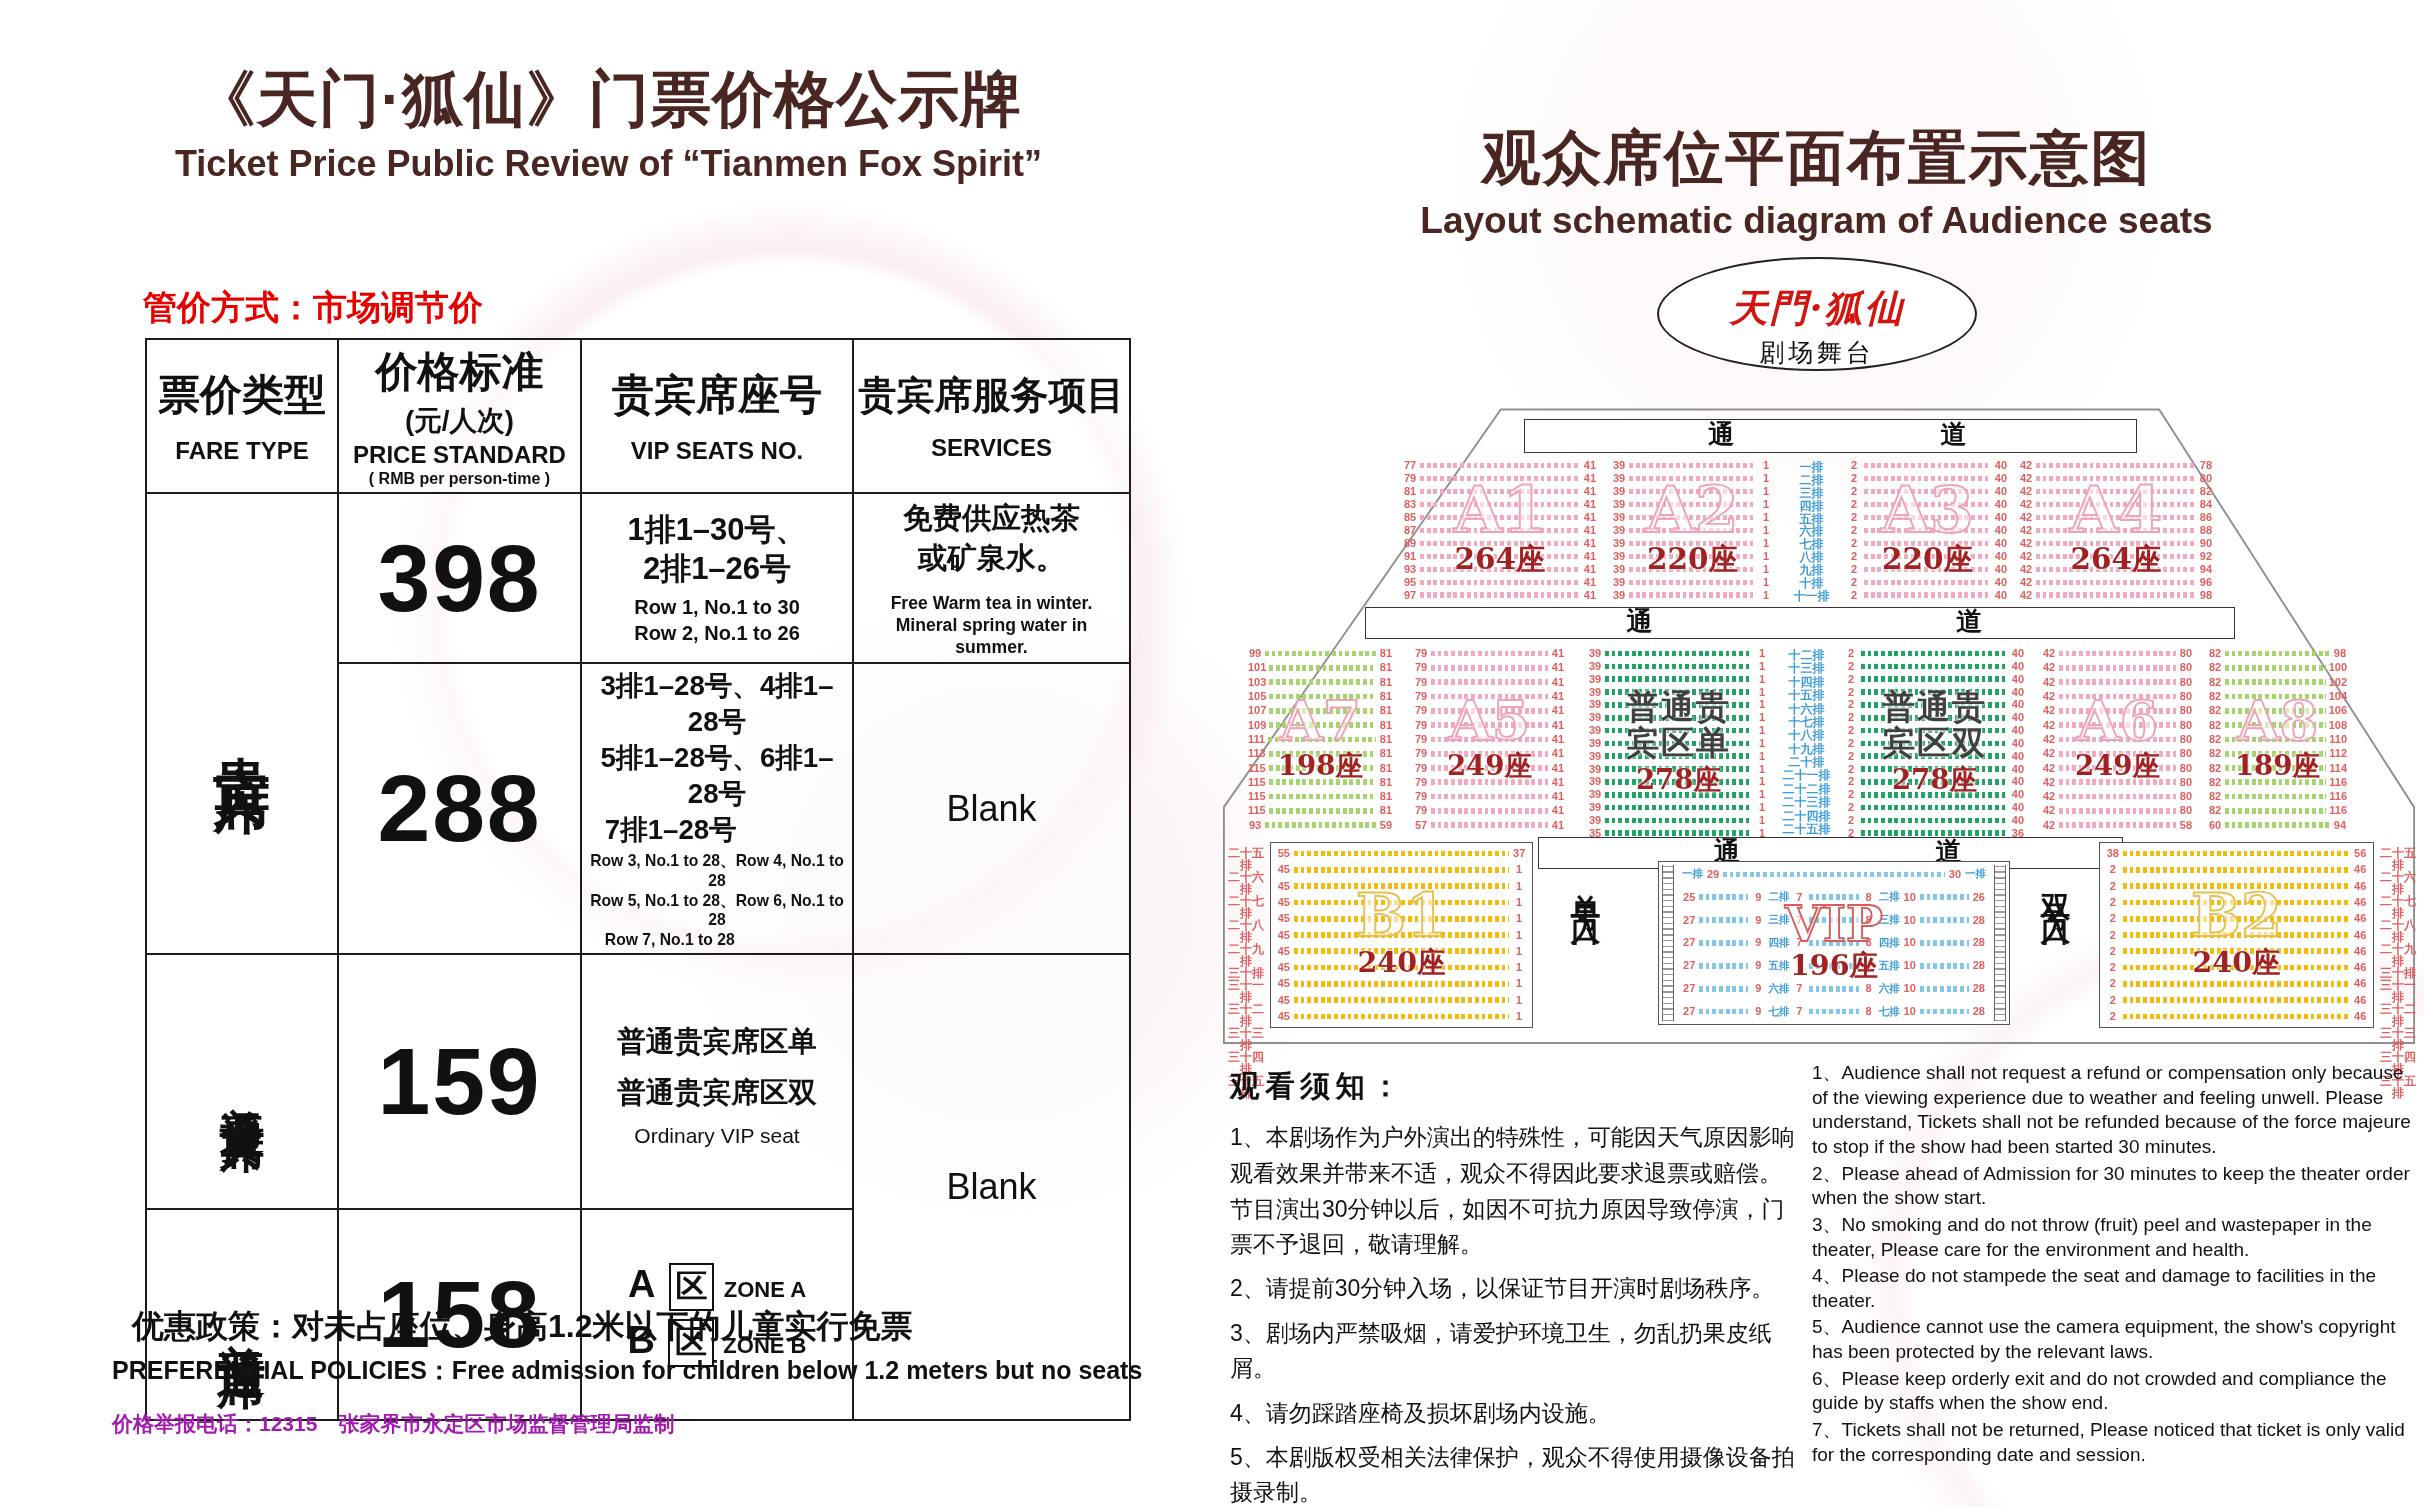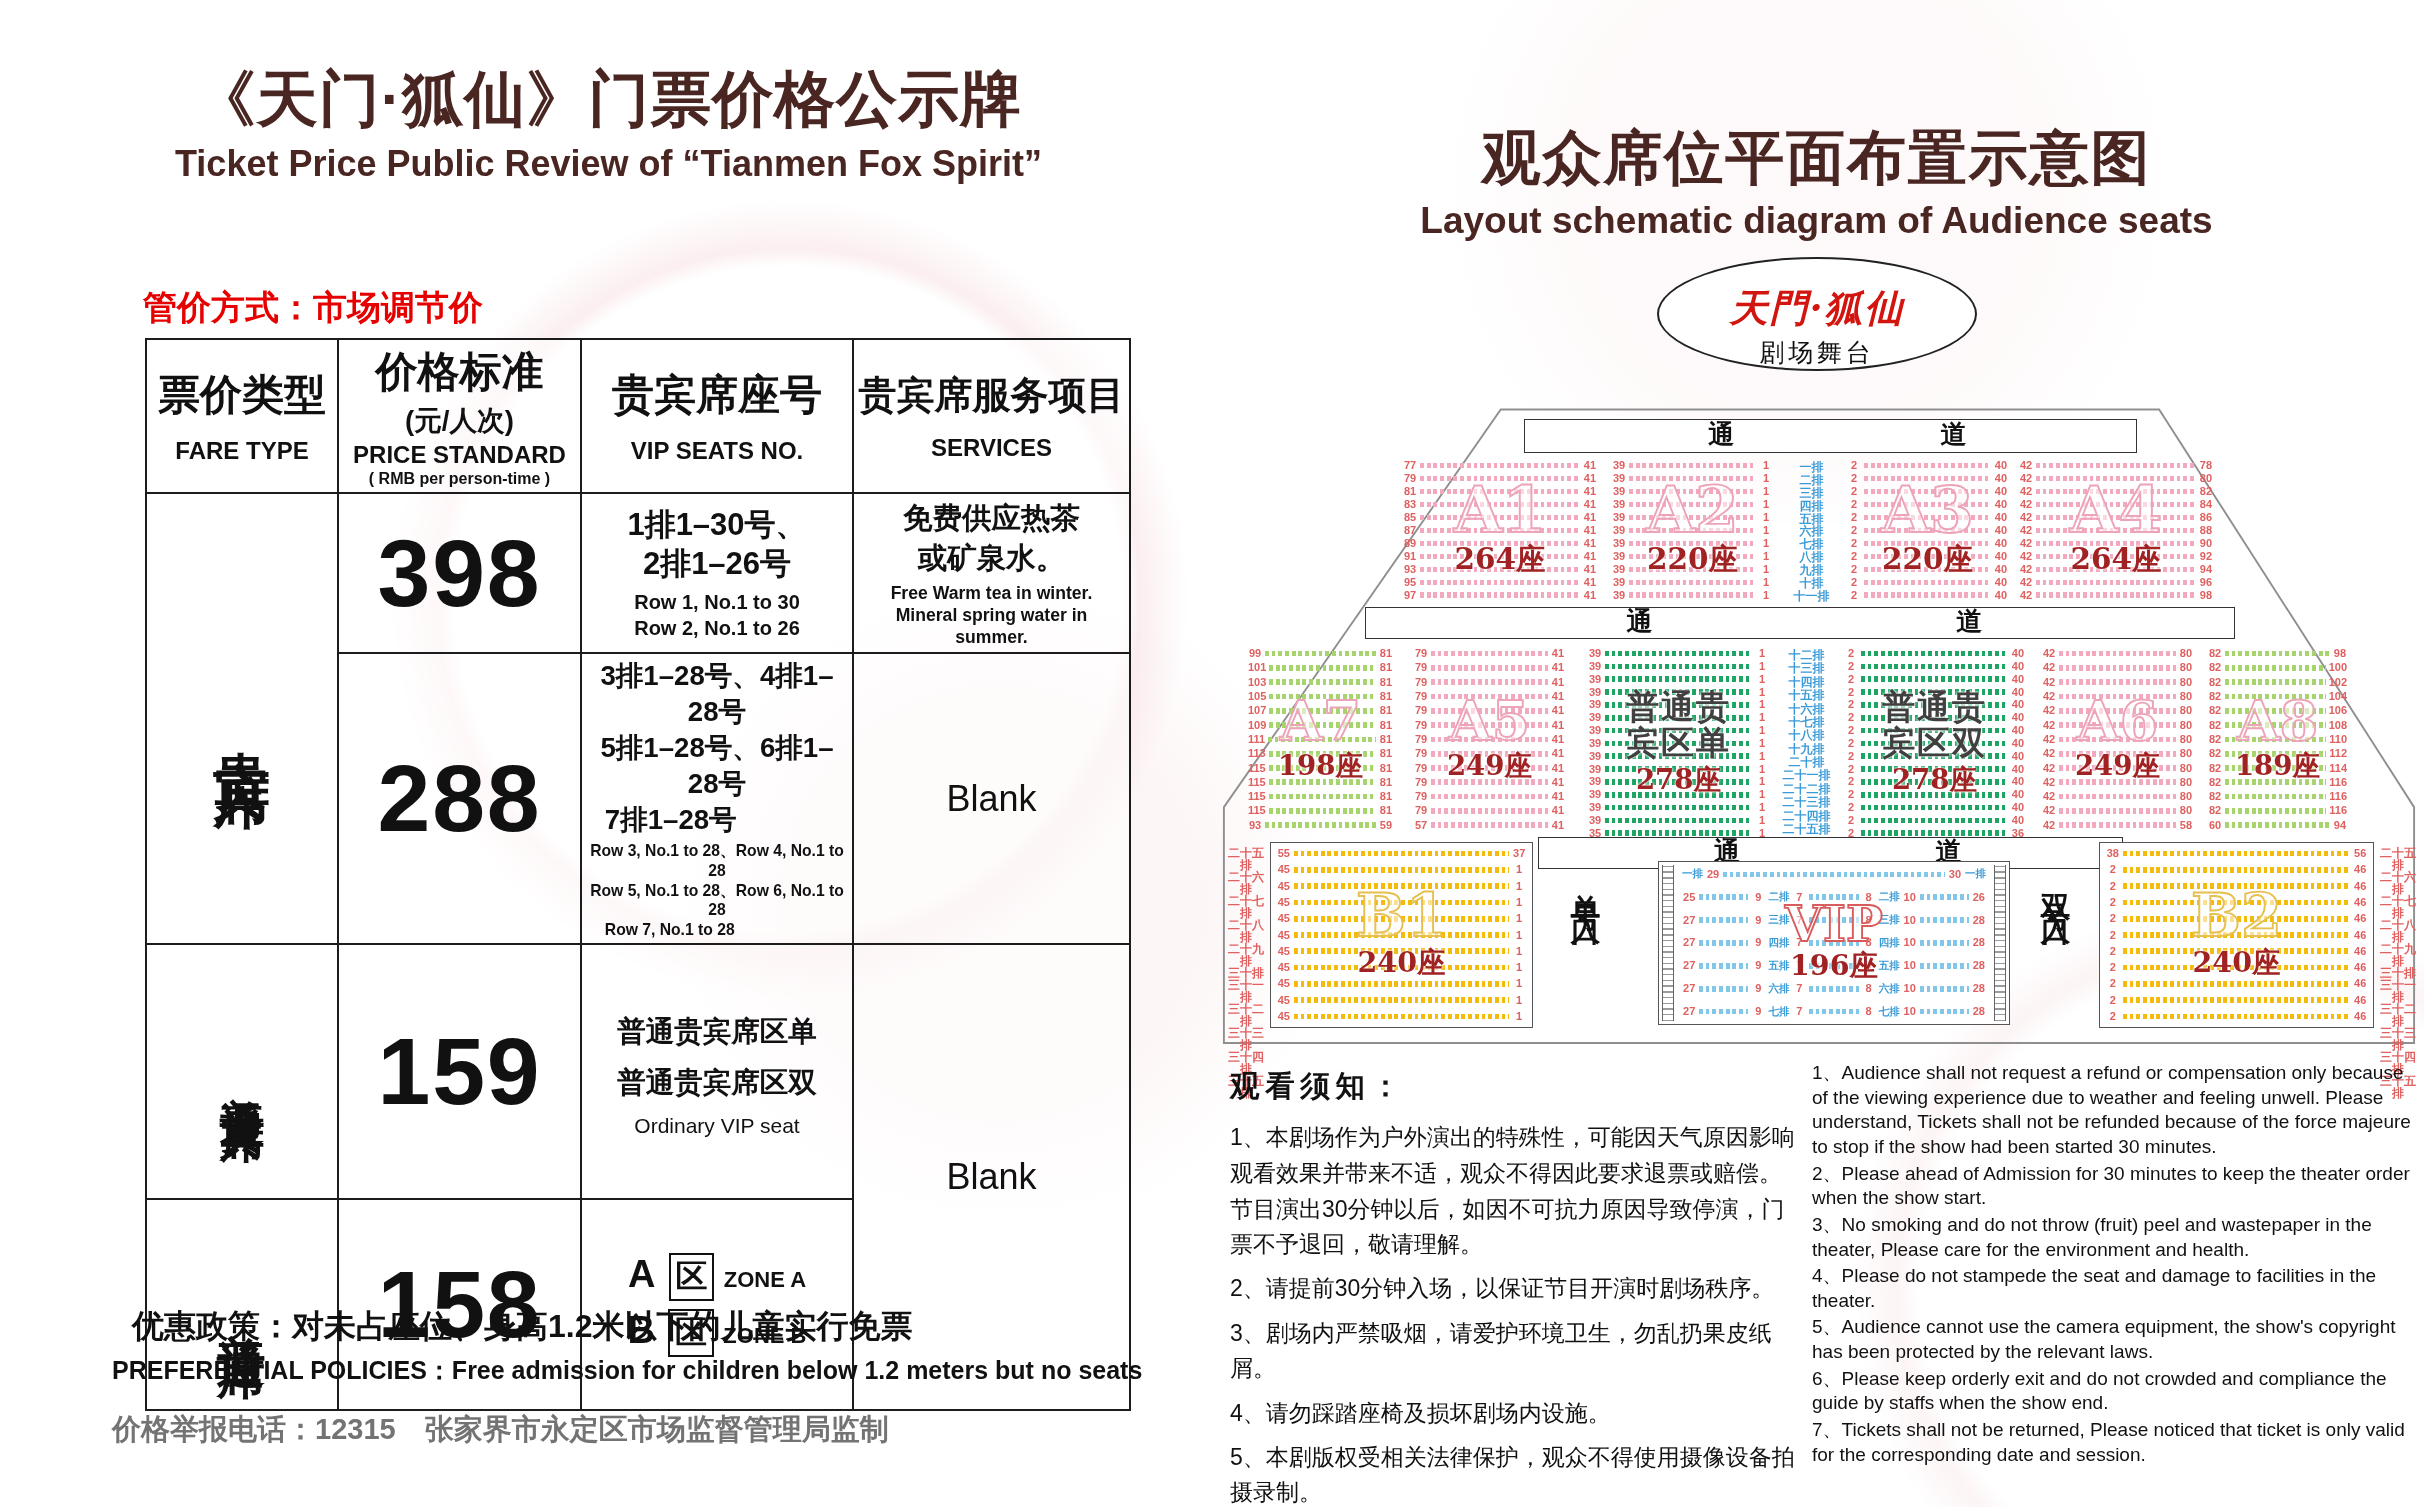--- a/index.html
+++ b/index.html
@@ -38,25 +38,25 @@
   .seat-zh1 { font-size:31px; font-weight:bold; line-height:1.25; }
   .seat-en1 { font-size:20px; font-weight:bold; line-height:1.3; margin-top:5.7px; }
   .seat-zh2 { font-size:27.6px; font-weight:bold; line-height:1.3; }
   .seat-en2 { font-size:15.7px; font-weight:bold; line-height:1.25; margin-top:3.8px; }
   .seat-zh3 { font-size:28.5px; font-weight:bold; line-height:1.8; }
   .seat-en3 { font-size:21px; margin-top:5.7px; }
   .zone-line { font-size:38px; font-weight:bold; margin:7.6px 0; }
   .boxed { display:inline-block; border:2.9px solid #111; padding:0 4.8px; margin:0 9.5px 0 13.3px; font-size:32px; font-weight:900; }
   .zone-en { font-size:22px; font-weight:900; }
   .svc-zh { font-size:29.5px; font-weight:bold; line-height:1.35; }
-  .svc-en { font-size:17.6px; font-weight:bold; line-height:1.25; margin-top:5px; }
+  .svc-en { font-size:17.6px; font-weight:bold; line-height:1.25; margin-top:15px; }
   .blank { font-size:36px; }
   .l-policy-zh { position:absolute; left:112px; top:1305px; font-size:32px; font-weight:600;margin-left:20px; }
   .l-policy-en { position:absolute; left:112px; top:1354px; font-size:25px; font-weight:600; }
-  .l-report    { position:absolute; left:112px; top:1410px; font-size:29px; font-weight:900; color:#737373; }
+  .l-report    { position:absolute; left:112px; top:1410px; font-size:21px; font-weight:900; color:#a21caf; }
 
   
   .r-title { position:absolute; left:1265px; top:119px; width:1103px; text-align:center;
              font-size:59px; font-weight:900; color:#4a2623; letter-spacing:1.9px; }
   .r-sub   { position:absolute; left:1265px; top:200px; width:1103px; text-align:center;
              font-size:37px; font-weight:bold; color:#4a2623; }
   .stage-oval { position:absolute; left:1657px; top:257px; width:320px; height:114px;
                 border:2.4px solid #222; border-radius:50%; background:#fff;
                 display:flex; flex-direction:column; align-items:center; justify-content:flex-end; gap:1.9px; }
   .stage-brand { font-family:"DejaVu Serif",serif; font-style:italic; font-weight:900;

